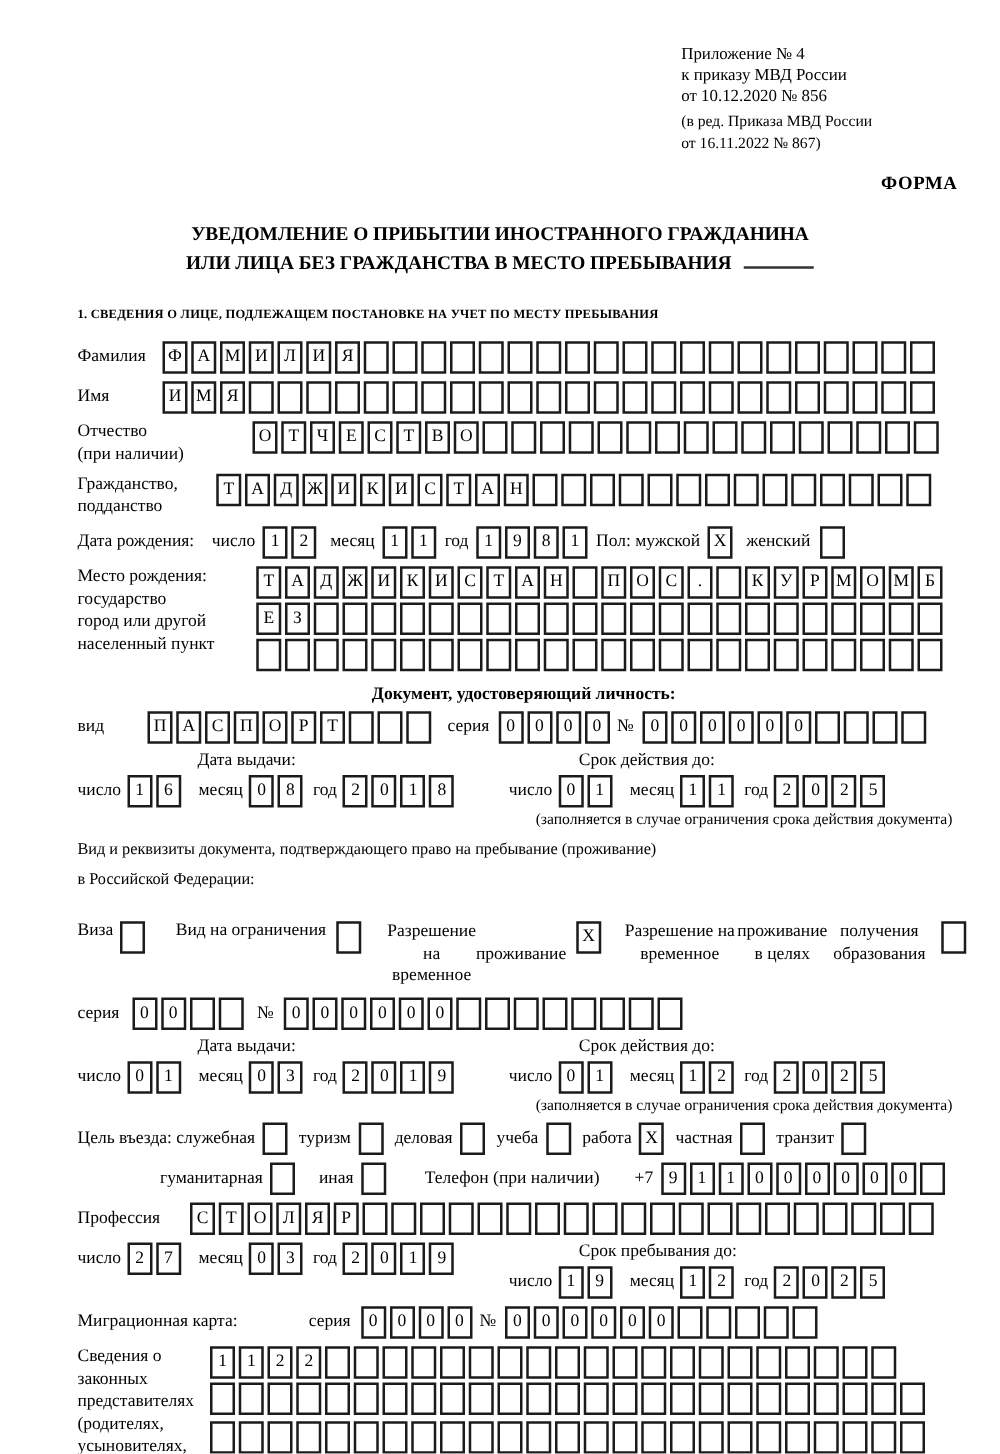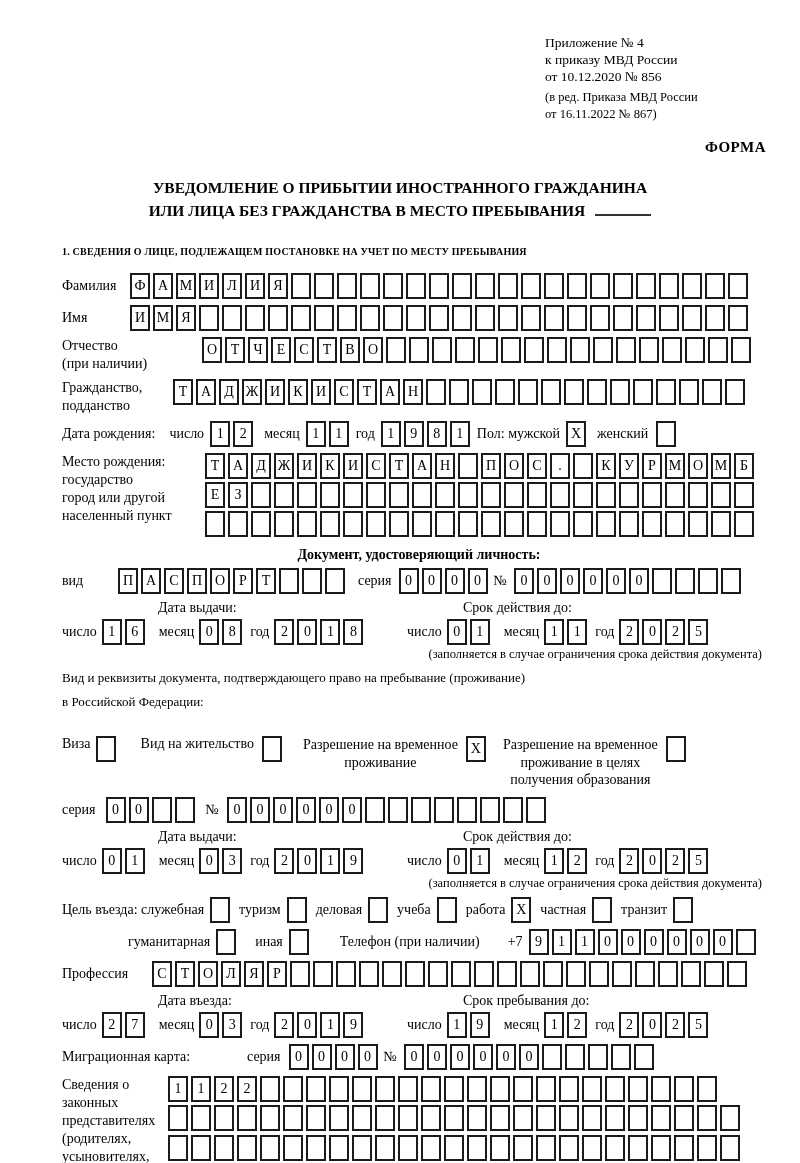--- a/index.html
+++ b/index.html
@@ -48,21 +48,21 @@
   .dcol2{flex:1;}
   .dhead{font-size:14px;margin-bottom:3px;}
   .dh1{margin-left:96px;} .dh2{margin-left:56px;}
   .drow{display:flex;align-items:center;gap:5px;}
   .note{font-size:12.5px;text-align:right;padding-right:14px;margin-top:2px;margin-bottom:6px;}
 
   .text-line{font-size:13px;line-height:20px;margin-bottom:4px;}
 
   .cbrow{display:flex;align-items:flex-start;margin-bottom:8px;margin-top:2px;}
   .cbgroup{display:flex;align-items:flex-start;gap:8px;margin-top:20px;}
-  .stack{display:flex;flex-direction:column;align-items:center;text-align:center;line-height:17.5px;}
+  .stack{display:flex;flex-direction:row;align-items:center;text-align:center;line-height:17.5px;}
 
   .purpose{display:flex;align-items:center;gap:6px;margin-bottom:6px;flex-wrap:nowrap;}
   .indent66{margin-left:66px;}
 
   .legal-note{font-size:12.5px;margin-left:104px;margin-top:6px;}
 </style>
 </head>
 <body>
 
 <div class="page">
@@ -428,21 +428,21 @@
     <div class="text-line">в Российской Федерации:</div>
 
     <div class="cbrow">
       <span class="cbgroup" style="gap:5px">
         <span class="lbl">Виза</span>
         <span class="cells">
             <span class="cell"></span>
           </span>
       </span>
       <span class="cbgroup" style="margin-left:22px">
-        <span class="lbl">Вид на жительство</span>
+        <span class="lbl">Вид на ограничения</span>
         <span class="cells">
             <span class="cell"></span>
           </span>
       </span>
       <span class="cbgroup" style="margin-left:18px">
         <span class="stack">
           <span>Разрешение на временное</span>
           <span>проживание</span>
         </span>
         <span class="cells">
@@ -618,21 +618,20 @@
           <span class="cell"></span>
           <span class="cell"></span>
           <span class="cell"></span>
           <span class="cell"></span>
           <span class="cell"></span>
         </span>
     </div>
 
     <div class="dates" style="margin-bottom:6px">
       <div class="dcol1">
-        <div class="dhead dh1">Дата въезда:</div>
         <div class="drow">
           <span class="lbl">число</span>
           <span class="cells">
               <span class="cell">2</span>
               <span class="cell">7</span>
             </span>
           <span class="lbl" style="margin-left:6px">месяц</span>
           <span class="cells">
               <span class="cell">0</span>
               <span class="cell">3</span>

